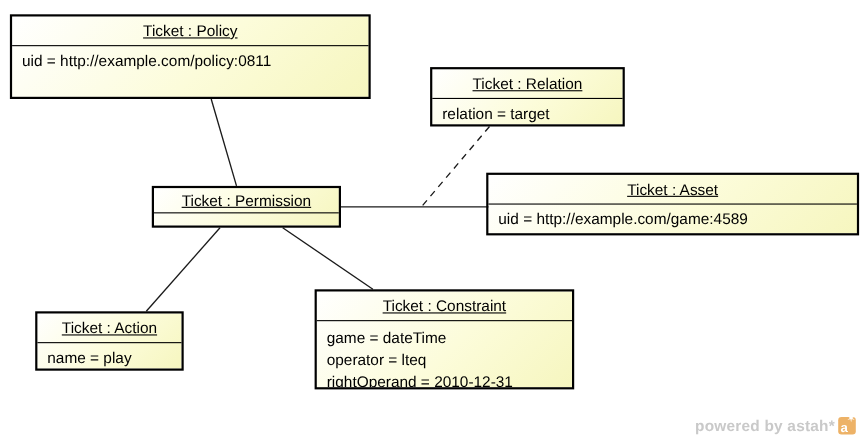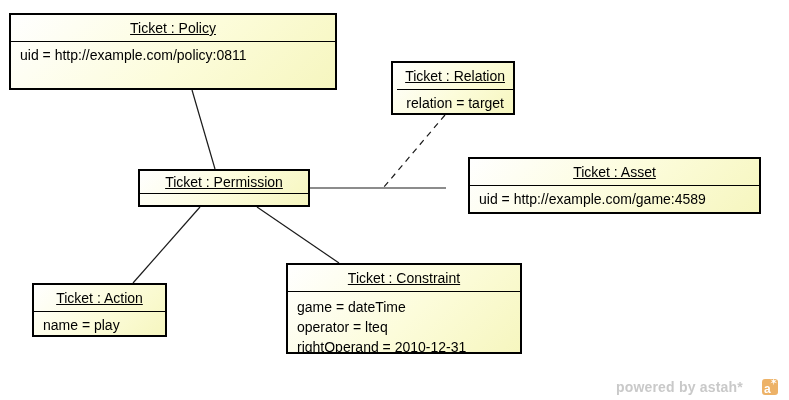--- a/index.html
+++ b/index.html
@@ -50,34 +50,34 @@
     line-height: 19px;
     white-space: nowrap;
     overflow: hidden;
   }
   .uml-box.compact .uml-title { padding: 3px 8px 2px 8px; }
   .uml-box.compact .uml-attrs { padding: 0; }
   .uml-box.tall .uml-attrs { line-height: 20px; padding-top: 5px; }
 
   
   #box-policy     { left:   9px; top:  13px; width: 328px; height: 77px; }
-  #box-relation   { left: 391px; top:  61px; width: 124px; height: 54px; align-items: flex-end; }
-  #box-asset      { left: 468px; top: 157px; width: 293px; height: 57px; }
+  #box-relation   { left: 391px; top:  61px; width: 177px; height: 54px; }
+  #box-asset      { left: 442px; top: 157px; width: 339px; height: 57px; }
   #box-permission { left: 138px; top: 169px; width: 172px; height: 38px; }
   #box-action     { left:  32px; top: 283px; width: 135px; height: 54px; justify-content: flex-end; }
   #box-constraint { left: 286px; top: 263px; width: 236px; height: 91px; }
 
   
   .watermark {
     position: absolute;
     right: 11px; bottom: 5px;
     z-index: 2;
     display: flex;
     align-items: center;
-    gap: 19px;
+    gap: 3px;
   }
   .wm-text {
     color: #c9c9c9;
     font-size: 14px;
     font-weight: 700;
     letter-spacing: 0.2px;
   }
   .wm-logo {
     position: relative;
     display: inline-block;

